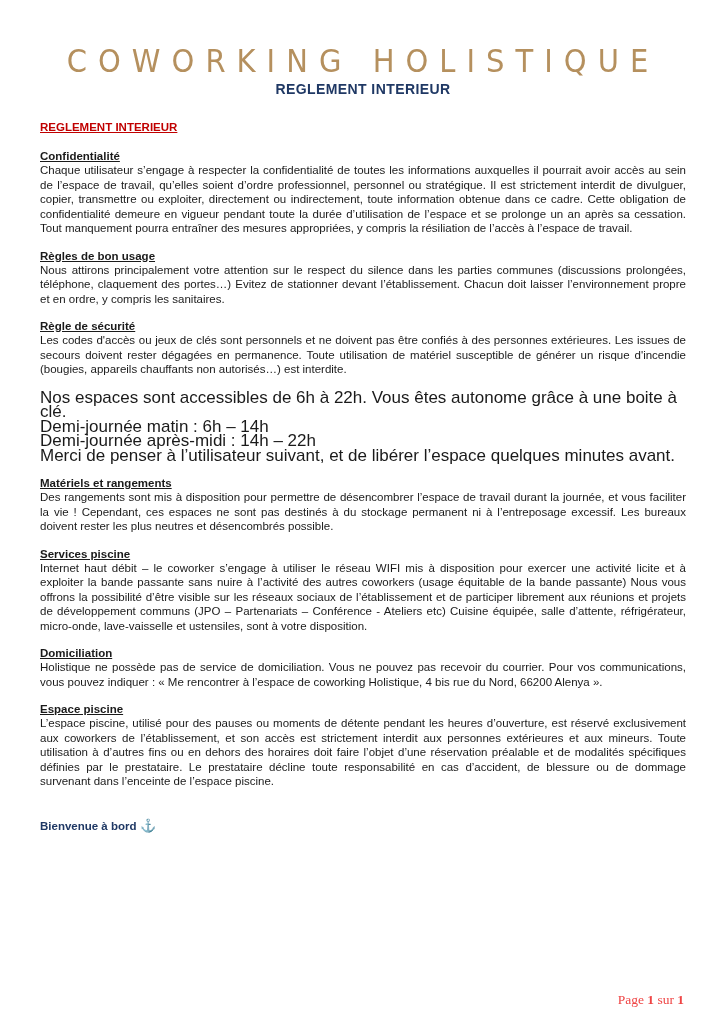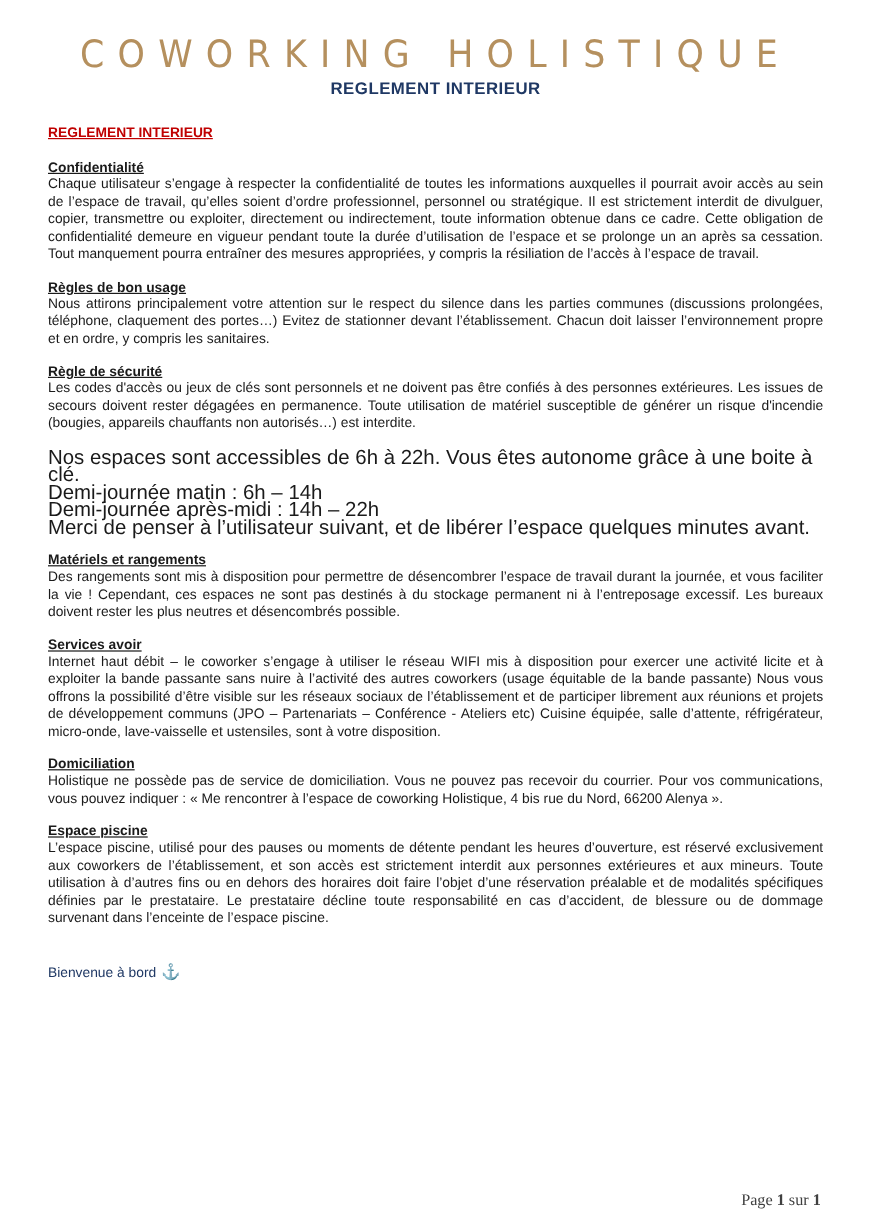--- a/index.html
+++ b/index.html
@@ -12,21 +12,21 @@
     color: #1a1a1a;
     overflow: hidden;
     box-sizing: border-box;
   }
   .content {
     position: absolute;
     left: 40px;
     right: 38px;
     top: 0;
   }
-  .doc-header { text-align: center; padding-top: 28px; }
+  .doc-header { text-align: center; padding-top: 28px; margin-top: 16px; }
   .brand-title {
     font-family: "DejaVu Sans", sans-serif;
     font-size: 29px;
     font-weight: 400;
     color: #b5905e;
     letter-spacing: 0.38em;
     white-space: nowrap;
     transform: scaleY(1.08);
     margin: 0;
   }
@@ -59,21 +59,21 @@
     margin: 0;
   }
   .line {
     font-size: 17px;
     line-height: 14.5px;
     margin: 0;
   }
   .closing {
     margin-top: 29px;
     font-size: 11.5px;
-    font-weight: 400;
+    font-weight: 700;
     color: #1f3864;
   }
   .anchor {
     font-size: 13px;
     color: #1f3864;
     margin-left: 4px;
   }
   .signature {
     margin-top: 8px;
     font-family: "DejaVu Serif", serif;
@@ -81,21 +81,21 @@
     font-size: 28px;
     color: #b3875a;
     letter-spacing: 0.08em;
   }
   .page-footer {
     position: absolute;
     right: 40px;
     bottom: 16px;
     font-family: "Liberation Serif", serif;
     font-size: 13.5px;
-    color: #404040;
+    color: #ef4444;
   }
   .page-footer .num { font-weight: 700; }
 </style>
 </head>
 <body>
 
 <div class="page">
   <div class="content">
 
     <div class="doc-header">
@@ -126,21 +126,21 @@
       <p class="line">Demi-journée après-midi : 14h – 22h</p>
       <p class="line">Merci de penser à l’utilisateur suivant, et de libérer l’espace quelques minutes avant.</p>
     </div>
 
     <div class="section">
       <p class="section-title">Matériels et rangements</p>
       <p class="para">Des rangements sont mis à disposition pour permettre de désencombrer l’espace de travail durant la journée, et vous faciliter la vie ! Cependant, ces espaces ne sont pas destinés à du stockage permanent ni à l’entreposage excessif. Les bureaux doivent rester les plus neutres et désencombrés possible.</p>
     </div>
 
     <div class="section">
-      <p class="section-title">Services avoir</p>
+      <p class="section-title">Services piscine</p>
       <p class="para">Internet haut débit – le coworker s’engage à utiliser le réseau WIFI mis à disposition pour exercer une activité licite et à exploiter la bande passante sans nuire à l’activité des autres coworkers (usage équitable de la bande passante) Nous vous offrons la possibilité d’être visible sur les réseaux sociaux de l’établissement et de participer librement aux réunions et projets de développement communs (JPO – Partenariats – Conférence - Ateliers etc) Cuisine équipée, salle d’attente, réfrigérateur, micro-onde, lave-vaisselle et ustensiles, sont à votre disposition.</p>
     </div>
 
     <div class="section">
       <p class="section-title">Domiciliation</p>
       <p class="para">Holistique ne possède pas de service de domiciliation. Vous ne pouvez pas recevoir du courrier. Pour vos communications, vous pouvez indiquer : « Me rencontrer à l’espace de coworking Holistique, 4 bis rue du Nord, 66200 Alenya ».</p>
     </div>
 
     <div class="section">
       <p class="section-title">Espace piscine</p>

